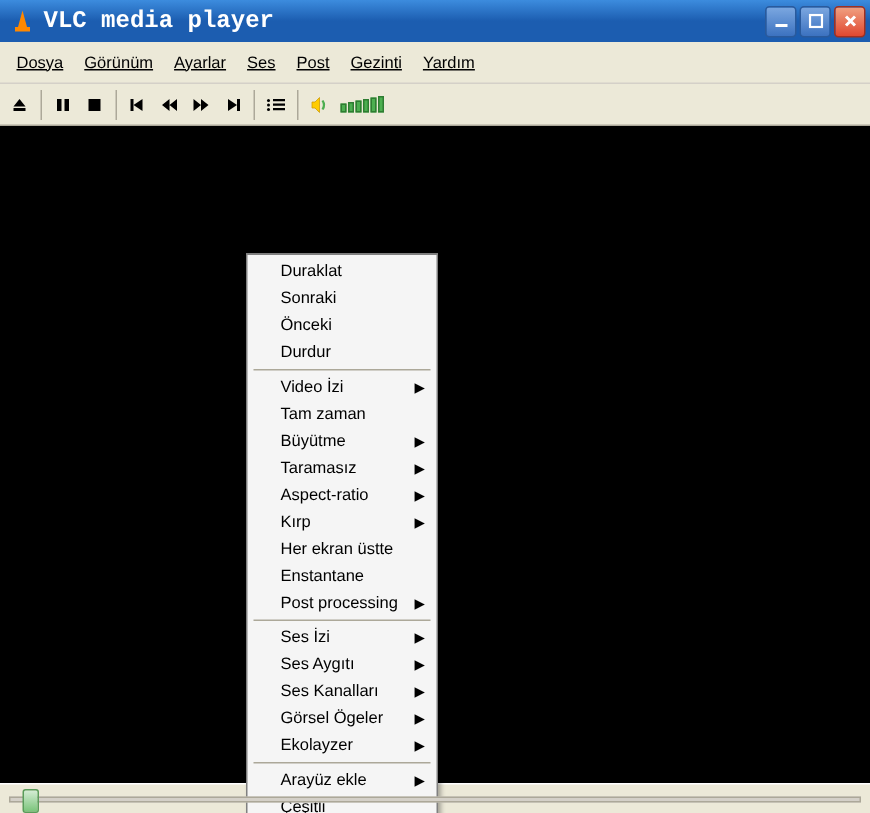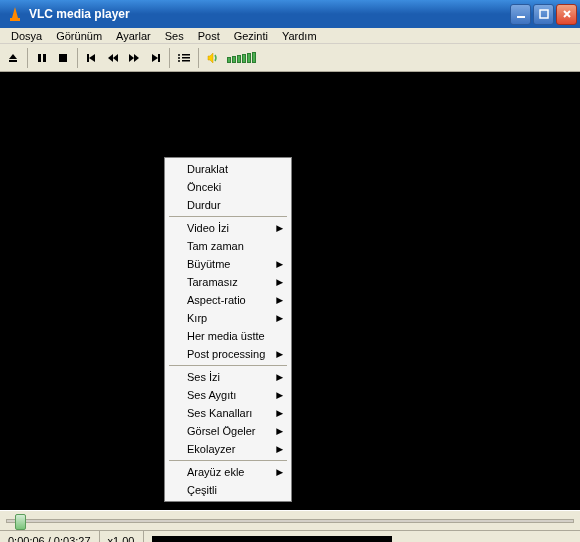--- a/index.html
+++ b/index.html
@@ -1,26 +1,26 @@
 <!DOCTYPE html>
 <html><head>
   <meta charset="utf-8">
   <style>
     * { margin: 0; padding: 0; box-sizing: border-box; font-family: Tahoma, sans-serif; font-size: 11px; }
     body { background: #ece9d8; width: 580px; height: 542px; overflow: hidden; }
     
     .titlebar { height: 28px; background: linear-gradient(to bottom, #3c8cde 0%, #1c5db0 50%, #1c5db0 100%); display: flex; align-items: center; padding: 0 3px; color: white; }
     .titlebar-icon { width: 16px; height: 16px; margin: 0 4px; }
-    .titlebar-text { flex: 1; font-weight: bold; font-size: 12px; padding-left: 2px; }
+    .titlebar-text { flex: 1; font-weight: bold; font-size: 16px; padding-left: 2px; font-family: Liberation Mono, monospace; }
     .titlebar-btns { display: flex; gap: 2px; }
     .titlebar-btn { width: 21px; height: 21px; border-radius: 3px; display: flex; align-items: center; justify-content: center; font-weight: bold; }
     .btn-min, .btn-max { background: linear-gradient(to bottom, #7ba7e0, #3c72c0); border: 1px solid #2a5a9c; color: white; }
     .btn-close { background: linear-gradient(to bottom, #f0a080, #e04830); border: 1px solid #a03020; color: white; }
     
-    .menubar { height: 16px; background: #ece9d8; display: flex; align-items: center; padding: 0 4px; border-bottom: 1px solid #d4d0c8; }
+    .menubar { height: 28px; background: #ece9d8; display: flex; align-items: center; padding: 0 4px; border-bottom: 1px solid #d4d0c8; text-decoration: underline; }
     .menu-item { padding: 2px 7px; cursor: default; }
     
     .toolbar { height: 28px; background: #ece9d8; display: flex; align-items: center; padding: 0 4px; gap: 3px; border-bottom: 1px solid #aca899; }
     .tool-btn { width: 18px; height: 18px; display: flex; align-items: center; justify-content: center; cursor: pointer; }
     .tool-sep { width: 1px; height: 20px; background: #aca899; margin: 0 2px; }
     .volume-bar { display: flex; align-items: flex-end; gap: 1px; margin-left: 2px; }
     .vol-seg { width: 4px; background: #4CAF50; border: 1px solid #2e7d32; }
     
     .video-area { position: relative; height: 438px; background: #000; }
     
@@ -142,30 +142,32 @@
     <div class="vol-seg" style="height:8px"></div>
     <div class="vol-seg" style="height:9px"></div>
     <div class="vol-seg" style="height:10px"></div>
     <div class="vol-seg" style="height:11px"></div>
   </div>
 </div>
 
 <div class="video-area">
   <div class="context-menu" id="ctx-menu">
       <div class="ctx-item">Duraklat</div>
+      <div class="ctx-item">Sonraki</div>
       <div class="ctx-item">Önceki</div>
       <div class="ctx-item">Durdur</div>
       <div class="ctx-sep"></div>
       <div class="ctx-item">Video İzi<span class="ctx-arrow">▶</span></div>
       <div class="ctx-item">Tam zaman</div>
       <div class="ctx-item">Büyütme<span class="ctx-arrow">▶</span></div>
       <div class="ctx-item">Taramasız<span class="ctx-arrow">▶</span></div>
       <div class="ctx-item">Aspect-ratio<span class="ctx-arrow">▶</span></div>
       <div class="ctx-item">Kırp<span class="ctx-arrow">▶</span></div>
-      <div class="ctx-item">Her media üstte</div>
+      <div class="ctx-item">Her ekran üstte</div>
+      <div class="ctx-item">Enstantane</div>
       <div class="ctx-item">Post processing<span class="ctx-arrow">▶</span></div>
       <div class="ctx-sep"></div>
       <div class="ctx-item">Ses İzi<span class="ctx-arrow">▶</span></div>
       <div class="ctx-item">Ses Aygıtı<span class="ctx-arrow">▶</span></div>
       <div class="ctx-item">Ses Kanalları<span class="ctx-arrow">▶</span></div>
       <div class="ctx-item">Görsel Ögeler<span class="ctx-arrow">▶</span></div>
       <div class="ctx-item">Ekolayzer<span class="ctx-arrow">▶</span></div>
       <div class="ctx-sep"></div>
       <div class="ctx-item">Arayüz ekle<span class="ctx-arrow">▶</span></div>
       <div class="ctx-item">Çeşitli</div>

